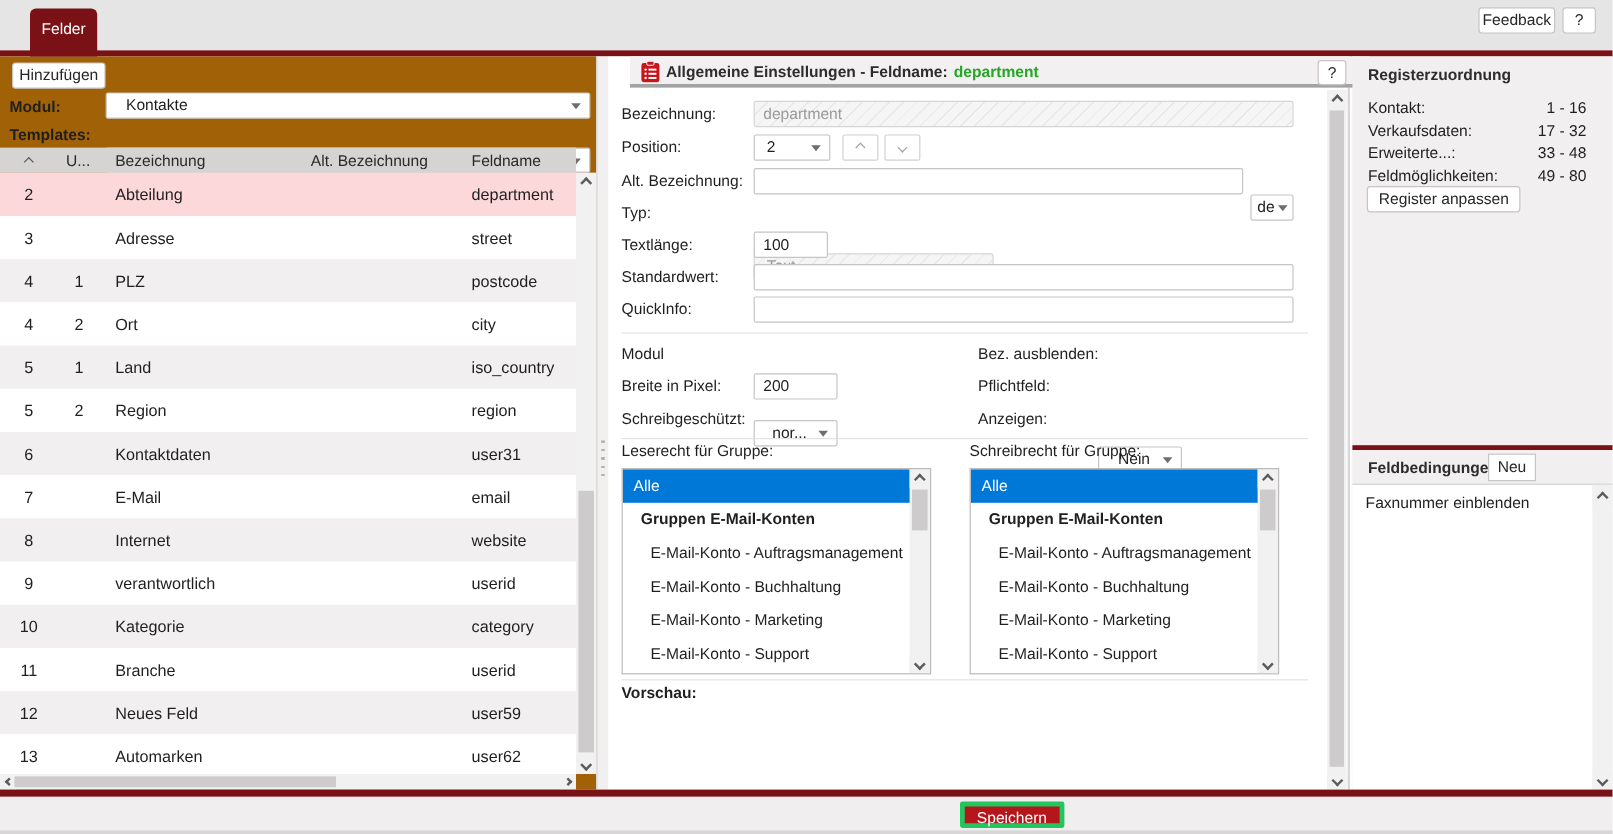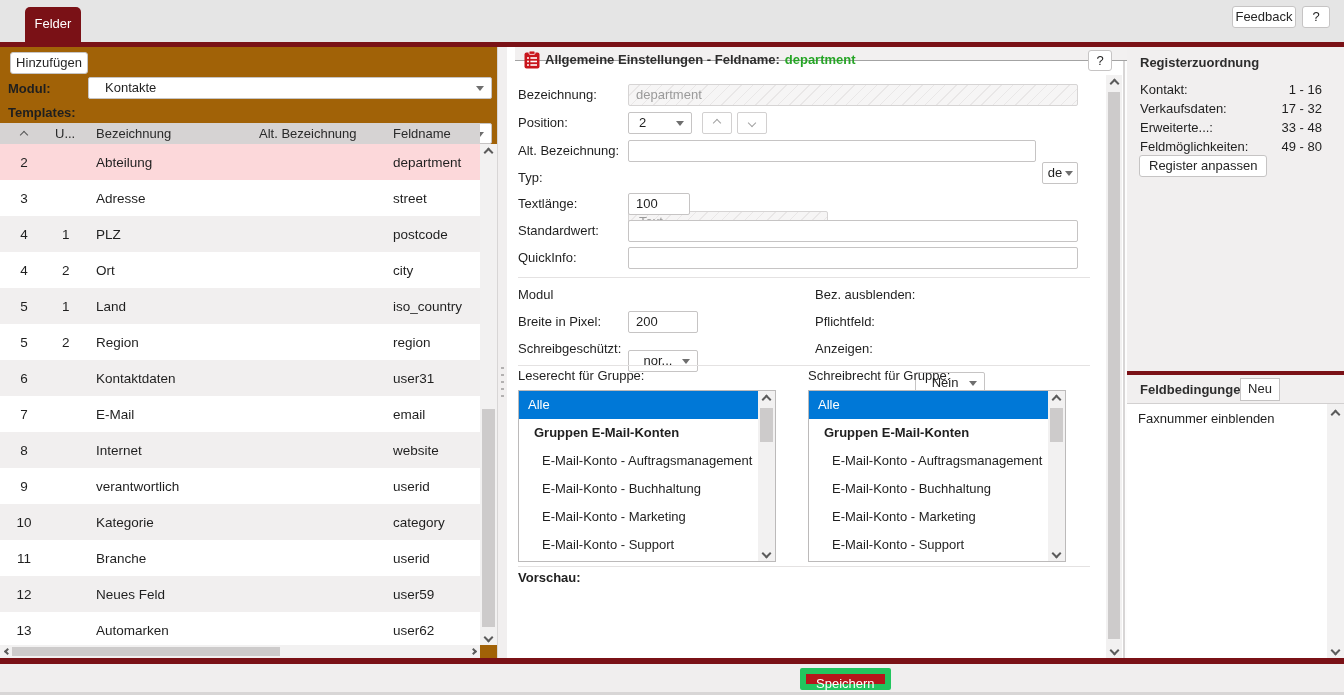--- a/index.html
+++ b/index.html
@@ -62,21 +62,21 @@
   #table-header .h-u{padding-left:7px}
   #table-header .h-bez,#table-header .h-alt,#table-header .h-feld{padding-left:2px}
 
   
   #splitter{position:absolute;left:497px;top:47px;width:10px;height:611px;background:#f1efef;border-left:1px solid #d8d6d6}
   #splitter-dots{position:absolute;left:3px;top:320px;width:3px;height:34px;
     background:repeating-linear-gradient(#b3b1b1 0 2px,transparent 2px 7px)}
 
   
   #mid-panel{position:absolute;left:507px;top:47px;width:618px;height:611px;background:#fff;border-right:2px solid #d8d6d6}
-  #mid-header{position:absolute;left:8px;top:0;width:616px;height:14px;background:#f2f0f0;border-bottom:1px solid #a3a3a3}
+  #mid-header{position:absolute;left:18px;top:0;width:616px;height:26px;background:#f2f0f0;border-bottom:3px solid #a3a3a3}
   #mid-title{position:absolute;left:30px;top:0;line-height:26px;font-weight:bold;color:#2d2d2d;white-space:nowrap}
   #mid-title .green{color:#26a526;margin-left:5px}
   #mid-help{position:absolute;left:573px;top:3px;width:24px;height:21px}
   .flabel{position:absolute;line-height:22px;white-space:nowrap}
   .fdivider{position:absolute;left:11px;width:572px;height:1px;background:#e4e2e2}
   .updown{position:absolute;width:30px;height:22px;background:#fff;border:1px solid #d2d0d0;border-radius:2px;
     display:flex;align-items:center;justify-content:center}
   .updown .chev{width:6px;height:6px;border-width:1.6px}
 
   
@@ -102,21 +102,21 @@
   #fb-line{position:absolute;left:0;top:324px;width:217px;height:4px;background:#7a1116}
   #fb-title{position:absolute;left:13px;top:332px;font-weight:bold;line-height:22px;color:#2d2d2d}
   #fb-new{position:absolute;left:113px;top:331px;width:40px;height:23px;border-radius:0;border:1px solid #c6c4c4}
   #fb-list{position:absolute;left:0;top:356px;width:217px;height:255px;background:#fff;border-top:1px solid #d2d0d0}
   .fb-item{padding:7px 0 0 11px;white-space:nowrap;overflow:hidden}
 
   
   #footer-line{position:absolute;left:0;top:658px;width:1344px;height:6px;background:#7a1116}
   #footer{position:absolute;left:0;top:664px;width:1344px;height:31px;background:#f0eeee;border-bottom:3px solid #d8d6d6}
   #save-btn{position:absolute;left:800px;top:4px;height:22px;padding:0 10px;background:#b5161b;color:#fff;
-    border:6px solid #22c55e;border-radius:2px;line-height:20px;text-align:center;cursor:default}
+    border:4px solid #22c55e;border-radius:2px;line-height:20px;text-align:center;cursor:default}
 
   
   #clipboard-icon{position:absolute;left:9px;top:4px;width:16px;height:18px}
 </style>
 </head>
 <body>
 
 <div id="app">
 
   <div id="topbar">

